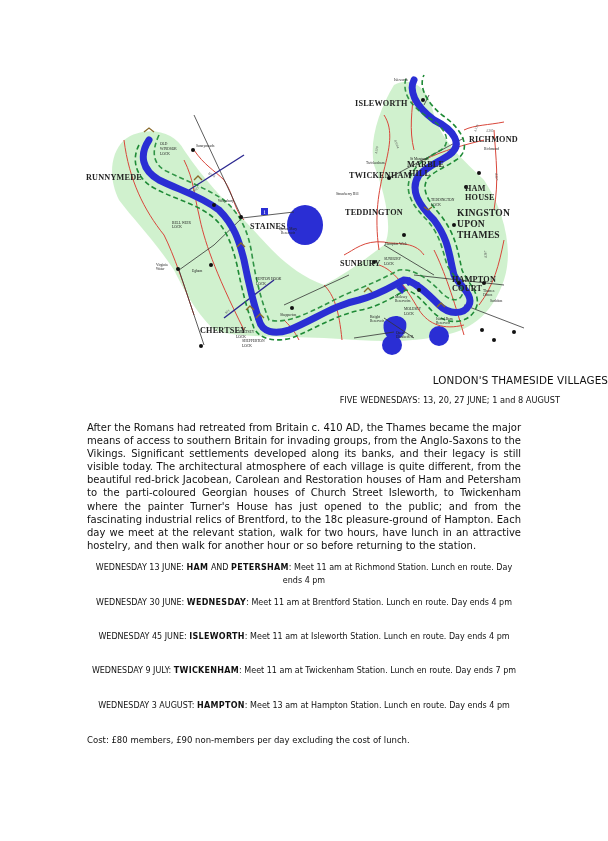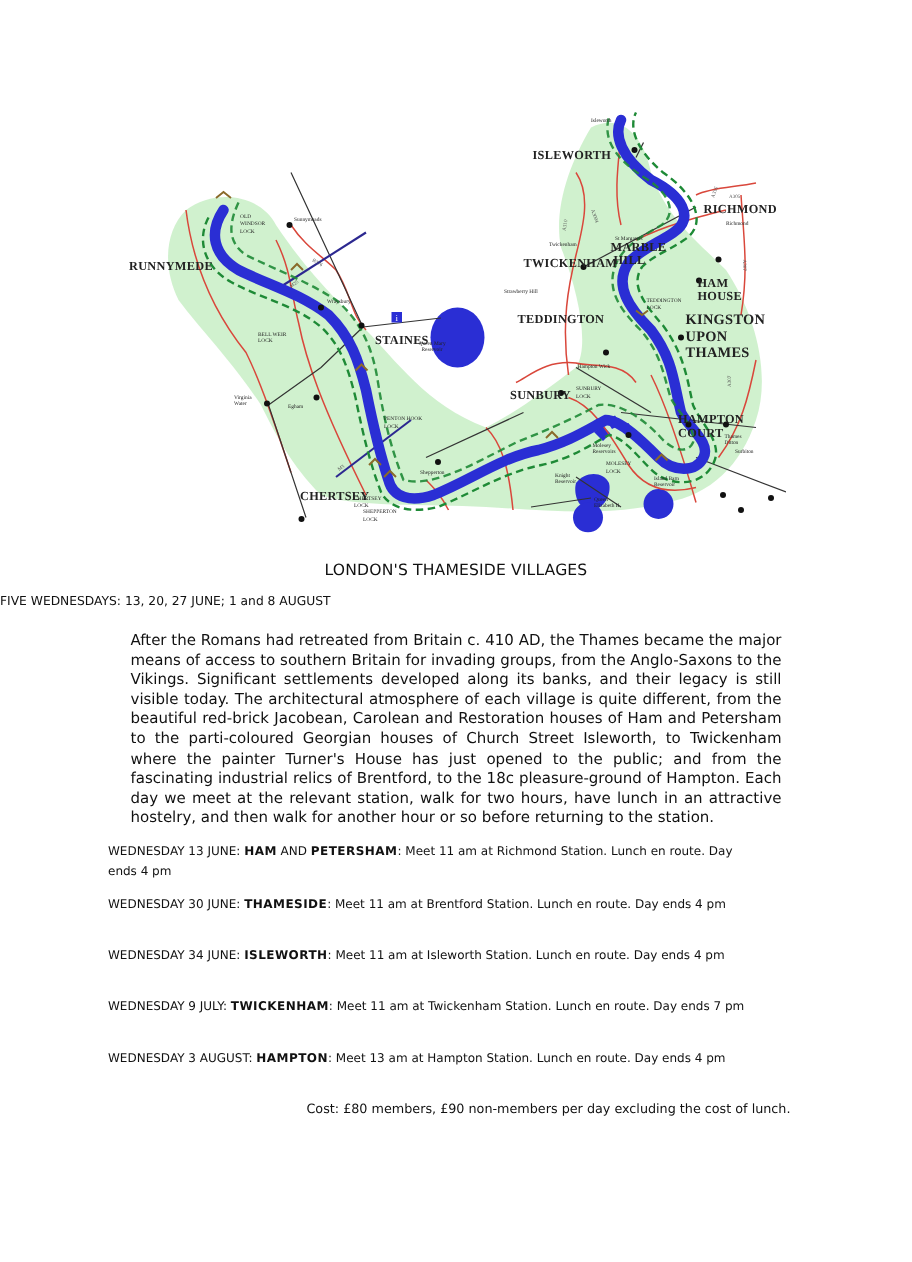--- a/index.html
+++ b/index.html
@@ -4,29 +4,29 @@
 <style>
   html, body { margin: 0; padding: 0; background: #ffffff; }
   body { width: 608px; height: 841px; position: relative; overflow: hidden;
          font-family: "DejaVu Sans", sans-serif; color: #111; }
   .map { position: absolute; left: 84px; top: 70px; width: 440px; height: 285px; }
   .map svg { width: 100%; height: 100%; display: block; }
   .maplabel { font-family: "Liberation Serif", serif; fill: #222; }
   .big { font-size: 8.2px; font-weight: bold; letter-spacing: 0.2px; }
   .sm  { font-size: 3.6px; }
   .road { font-size: 3.4px; fill: #555; }
-  .title { position: absolute; top: 374px; left: 0; width: 608px; text-align: center;
+  .title { position: absolute; top: 374px; left: 0; width: 608px; text-align: right;
            font-size: 10.4px; letter-spacing: 0.1px; }
-  .subtitle { position: absolute; top: 395px; left: 0; width: 560px; text-align: left;
+  .subtitle { position: absolute; top: 395px; left: 0; width: 560px; text-align: right;
               font-size: 8.2px; }
   .intro { position: absolute; top: 421px; left: 87px; width: 434px;
            font-size: 10px; line-height: 13.1px; text-align: justify; }
-  .day { position: absolute; left: 72px; width: 434px; font-size: 8.0px; line-height: 13.2px; }
+  .day { position: absolute; left: 87px; width: 434px; font-size: 8.0px; line-height: 13.2px; text-align: center; }
   .day b { font-weight: bold; letter-spacing: 0.3px; }
-  .cost { position: absolute; top: 735px; left: 87px; width: 440px; font-size: 8.5px; text-align: right; }
+  .cost { position: absolute; top: 735px; left: 87px; width: 440px; font-size: 8.5px; }
 </style>
 </head>
 <body>
 
 <div class="map">
 <svg viewBox="0 0 440 285">
 
   <path fill="#c8efc6" opacity="0.85" d="M40,70 C60,55 90,60 100,80 C120,110 140,130 160,150 C180,170 200,200 240,215
            C260,205 280,190 300,175 C310,160 300,120 290,95 C285,70 295,40 310,15
            C330,5 345,20 350,45 C360,75 380,90 400,110 C420,140 430,180 420,210
@@ -210,24 +210,24 @@
 </div>
 
 <div class="title">LONDON'S THAMESIDE VILLAGES</div>
 <div class="subtitle">FIVE WEDNESDAYS: 13, 20, 27 JUNE; 1 and 8 AUGUST</div>
 <div class="intro">After the Romans had retreated from Britain c. 410 AD, the Thames became the major means of access to southern Britain for invading groups, from the Anglo-Saxons to the Vikings. Significant settlements developed along its banks, and their legacy is still visible today. The architectural atmosphere of each village is quite different, from the beautiful red-brick Jacobean, Carolean and Restoration houses of Ham and Petersham to the parti-coloured Georgian houses of Church Street Isleworth, to Twickenham where the painter Turner's House has just opened to the public; and from the fascinating industrial relics of Brentford, to the 18c pleasure-ground of Hampton. Each day we meet at the relevant station, walk for two hours, have lunch in an attractive hostelry, and then walk for another hour or so before returning to the station.</div>
 
 <div class="day" style="top:561px">
   <span>WEDNESDAY 13 JUNE: </span><b>HAM</b><span> AND </span><b>PETERSHAM</b><span>: Meet 11 am at Richmond Station. Lunch en route. Day ends 4 pm</span>
 </div>
 <div class="day" style="top:596px">
-  <span>WEDNESDAY 30 JUNE: </span><b>THAMESIDE</b><span>: Meet 11 am at Brentford Station. Lunch en route. Day ends 4 pm</span>
+  <span>WEDNESDAY 30 JUNE: </span><b>WEDNESDAY</b><span>: Meet 11 am at Brentford Station. Lunch en route. Day ends 4 pm</span>
 </div>
 <div class="day" style="top:630px">
-  <span>WEDNESDAY 34 JUNE: </span><b>ISLEWORTH</b><span>: Meet 11 am at Isleworth Station. Lunch en route. Day ends 4 pm</span>
+  <span>WEDNESDAY 45 JUNE: </span><b>ISLEWORTH</b><span>: Meet 11 am at Isleworth Station. Lunch en route. Day ends 4 pm</span>
 </div>
 <div class="day" style="top:664px">
   <span>WEDNESDAY 9 JULY: </span><b>TWICKENHAM</b><span>: Meet 11 am at Twickenham Station. Lunch en route. Day ends 7 pm</span>
 </div>
 <div class="day" style="top:699px">
   <span>WEDNESDAY 3 AUGUST: </span><b>HAMPTON</b><span>: Meet 13 am at Hampton Station. Lunch en route. Day ends 4 pm</span>
 </div>
 
 <div class="cost">Cost: £80 members, £90 non-members per day excluding the cost of lunch.</div>
 

